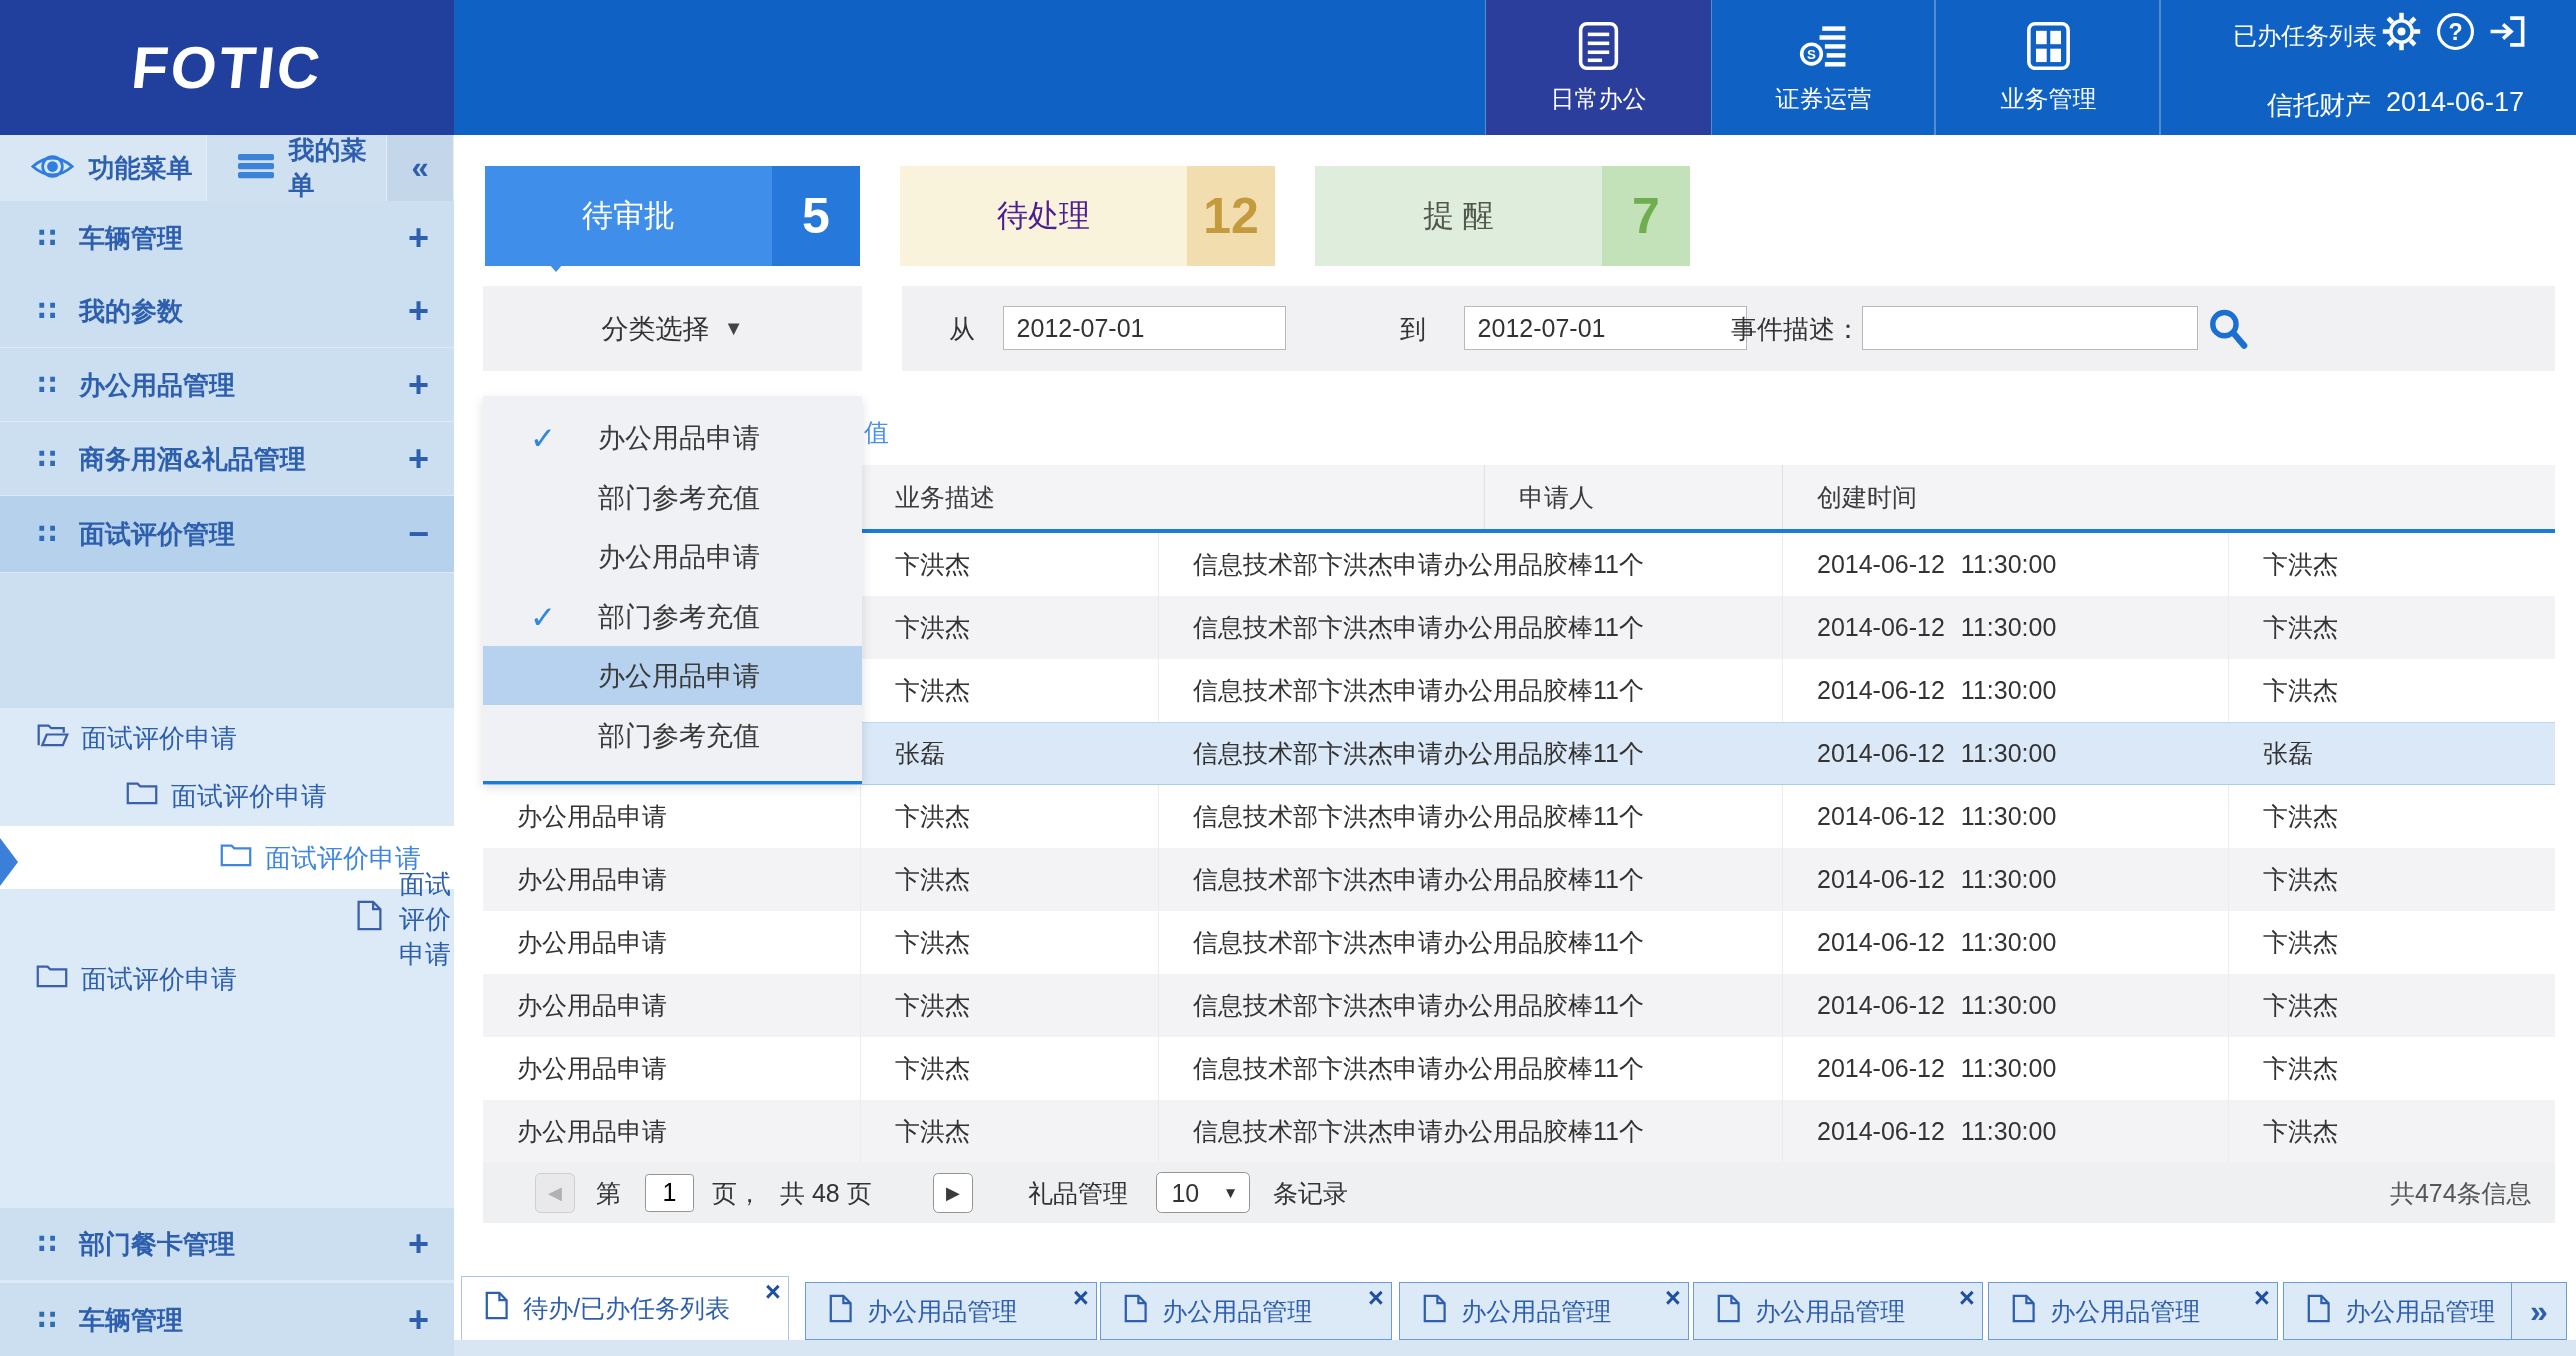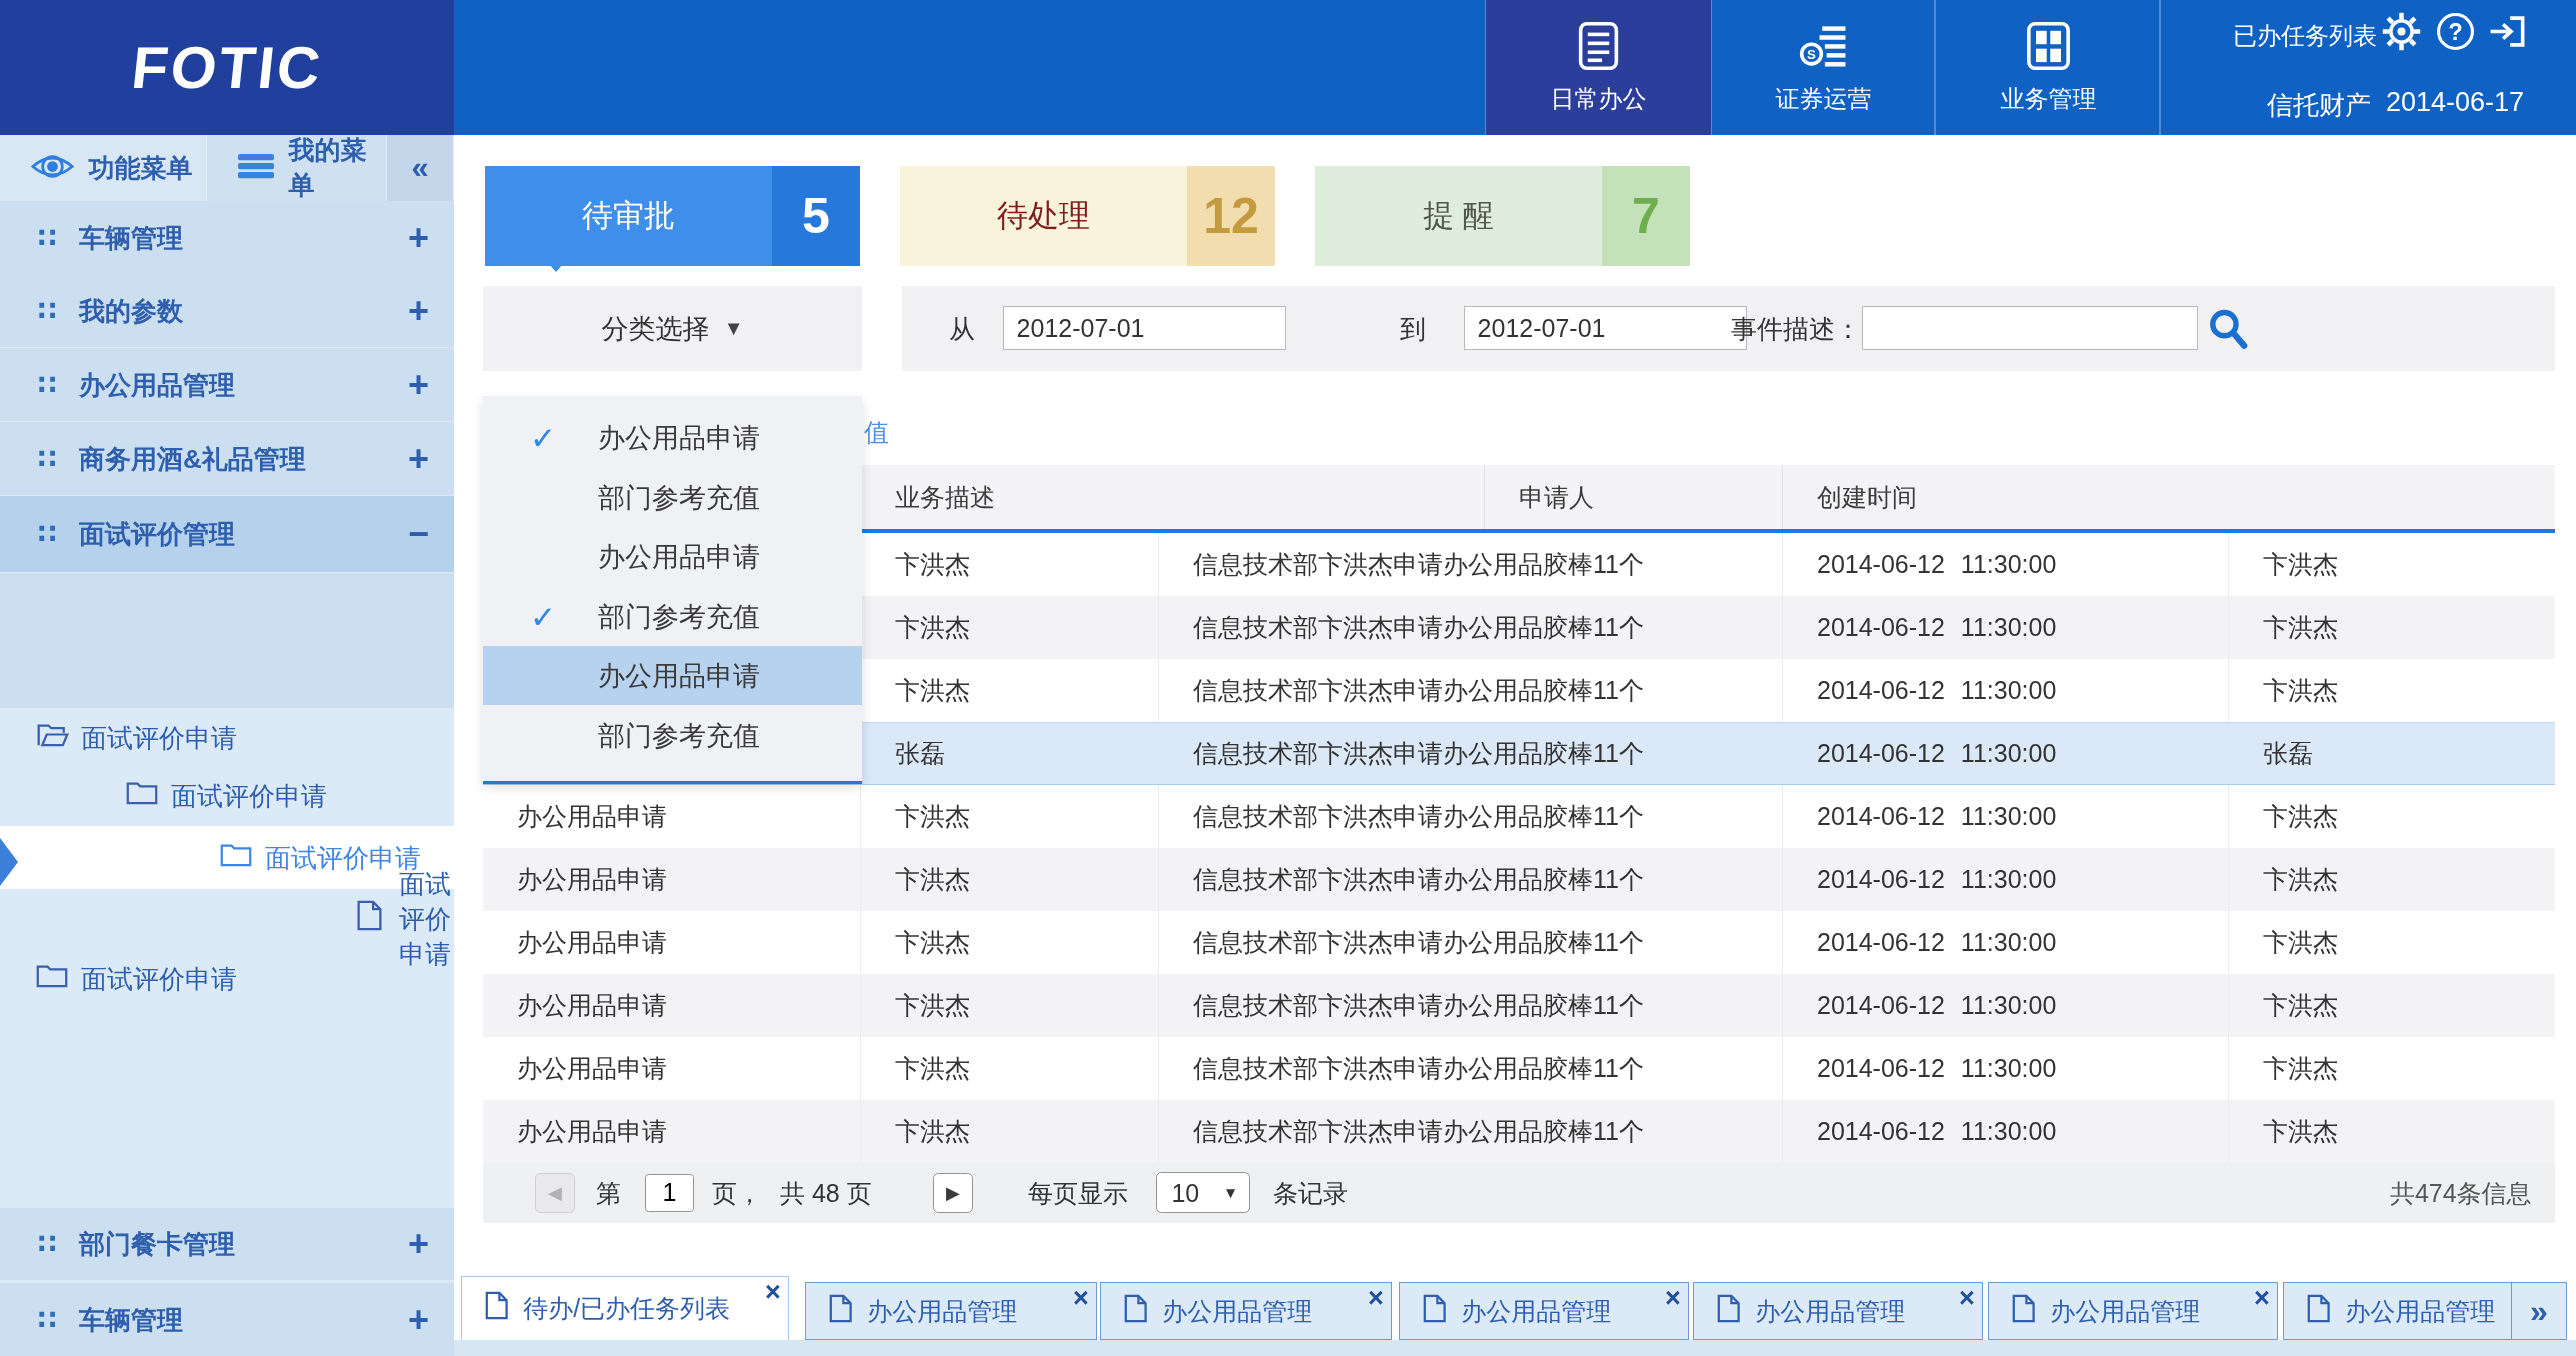--- a/index.html
+++ b/index.html
@@ -28,21 +28,21 @@
   .smi{position:absolute;left:0;width:454px;color:#2d5fae;font-size:26px;cursor:pointer}
   .smi .lbl{position:absolute;top:50%;transform:translateY(-50%)}
   .smi .ic{position:absolute;top:50%;transform:translateY(-50%)}
   .smi.sel{background:#fff;color:#3f86e3}
   #seltri{left:0;top:130px;width:0;height:0;border-top:24px solid transparent;border-bottom:24px solid transparent;border-left:18px solid #3b7fd9}
   
   .card{top:166px;height:100px;display:flex;cursor:pointer}
   .clabel{flex:1;display:flex;align-items:center;justify-content:center;font-size:31px}
   .cnum{width:88px;display:flex;align-items:center;justify-content:center;font-size:50px;font-weight:bold}
   #card0 .clabel{background:#3f8ee9;color:#fff}   #card0 .cnum{background:#2678db;color:#fff}
-  #card1 .clabel{background:#faf3dc;color:#7f1d1d}#card1 .cnum{background:#f2ddae;color:#c49a3e}
+  #card1 .clabel{background:#faf3dc;color:#4c1d95}#card1 .cnum{background:#f2ddae;color:#c49a3e}
   #card2 .clabel{background:#dfeddc;color:#52584e}#card2 .cnum{background:#c4e2ba;color:#6fae4e}
   #cardptr{left:542px;top:256px;width:0;height:0;border-left:14.4px solid transparent;border-right:14.4px solid transparent;border-top:16px solid #3f8ee9}
   
   #fleft{left:483px;top:286px;width:379px;height:85px;background:#f1f1f4;display:flex;align-items:center;justify-content:center;gap:14.4px;font-size:27px;color:#333;cursor:pointer}
   #fright{left:902px;top:286px;width:1653px;height:85px;background:#f1f1f4}
   #fright .flbl{position:absolute;top:50%;transform:translateY(-50%);font-size:26px;color:#333}
   .finput{position:absolute;top:20px;height:40px;background:#fff;border:1.8px solid #b9b9b9;font-size:25px;padding-left:12.6px;box-sizing:content-box;color:#333;font-family:inherit}
   #clip{left:864px;top:416px;color:#4a90e8;font-size:25px}
   
   #thead{left:483px;top:465px;width:2072px;height:64px;background:#f4f4f6;display:flex;font-size:25px;color:#3c3c3c}
@@ -394,21 +394,21 @@
     <div class="pbtn" id="pprev">
         <span>◀</span>
       </div>
     <span class="pi" style="left:113px">第</span>
     <input id="pginput" value="1" style="">
     <span class="pi" style="left:229px">页，</span>
     <span class="pi" style="left:297px">共 48 页</span>
     <div class="pbtn" id="pnext">
         <span>▶</span>
       </div>
-    <span class="pi" style="left:545px">每页显示</span>
+    <span class="pi" style="left:545px">礼品管理</span>
     <div id="psel">
       <span class="v">10</span>
       <span class="ar">▼</span>
     </div>
     <span class="pi" style="left:790px">条记录</span>
     <span class="pi" style="right:23.4px;color:#555">共474条信息</span>
   </div>
 
   <div class="a" id="dd">
     <div class="ditem" style="top:12.6px">

